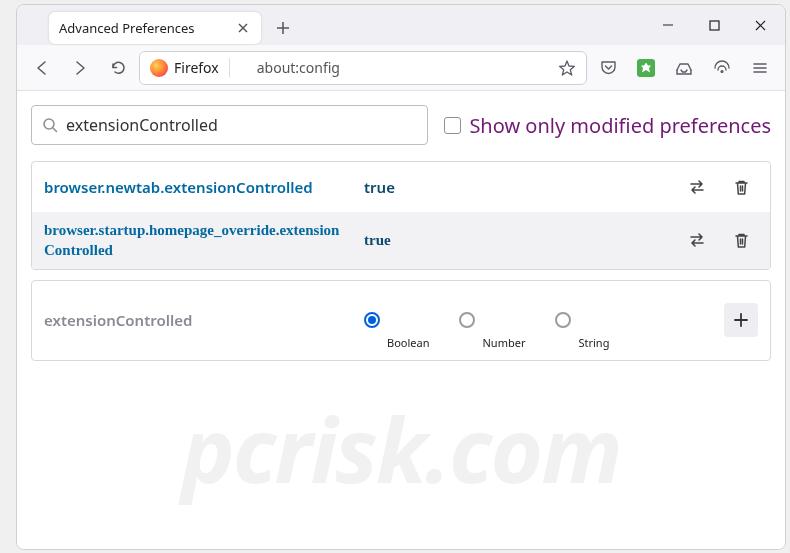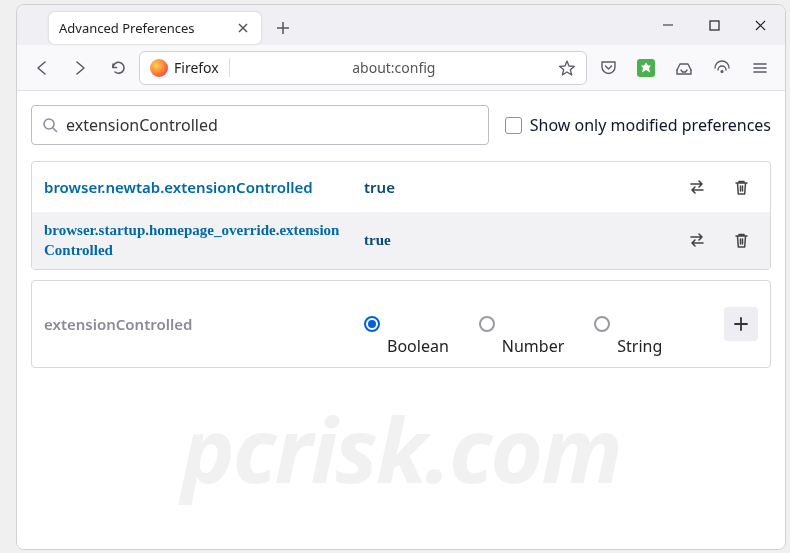--- a/index.html
+++ b/index.html
@@ -52,52 +52,52 @@
       display:flex; align-items:center;
       height:46px; padding:0 8px;
       background:#f9f9fb;
       border-bottom:1px solid #e0e0e0;
       gap:4px;
     }
     .nav-ico { width:34px; height:34px; border-radius:4px; display:flex; align-items:center; justify-content:center; color:#5b5b66; cursor:pointer;}
     .urlbox {
       flex:1; height:34px; background:#fff;
       border:1px solid #cfcfd8; border-radius:6px;
-      display:flex; align-items:center; padding:0 10px; gap:17px;text-align:center;
+      display:flex; align-items:center; padding:0 10px; gap:27px;
     }
     .url-prefix { display:flex; align-items:center; gap:6px; font-size:14px; color:#222; padding-right:10px; border-right:1px solid #ddd;}
     .url-text { font-size:14px; color:#555; flex:1;}
     .url-star { color:#5b5b66; }
     .right-ico { width:34px; height:34px; display:flex; align-items:center; justify-content:center; color:#5b5b66; cursor:pointer; border-radius:4px;}
     
     .content { flex:1; background:#fff; padding:14px 14px; position:relative;}
     .search-row { display:flex; align-items:center; gap:16px; margin-bottom:16px;}
     .search-box {
       flex:1; max-width:480px; height:40px;
       border:1px solid #bcbcc2; border-radius:4px;
       display:flex; align-items:center; padding:0 10px; gap:8px;
       font-size:16px; color:#333;
     }
     .checkbox { width:17px; height:17px; border:1.5px solid #8f8f9d; border-radius:3px; background:#fff; cursor:pointer;}
-    .check-label { font-size:16px; color:#0f172a;}
+    .check-label { font-size:20px; color:#701a75;}
     .pref-list { border:1px solid #d7d7dc; border-radius:4px; overflow:hidden;}
     .pref-row { display:flex; align-items:center; min-height:44px; padding:8px 12px; gap:10px;}
     .pref-row.alt { background:#f2f2f5;font-family:Liberation Serif, serif; }
     .pref-name { width:306px; font-size:15px; color:#0369a1; font-weight:600; line-height:1.35; word-break:break-all;}
     .pref-value { flex:1; font-size:15px; font-weight:600; color:#0c4a6e; padding-left:4px;}
     .row-act { width:34px; height:34px; border-radius:4px; display:flex; align-items:center; justify-content:center; color:#444; cursor:pointer; background:transparent;}
     
     .new-row { border:1px solid #d7d7dc; border-radius:4px; margin-top:10px; display:flex; align-items:center; padding:10px 12px; gap:14px;}
     .new-name { width:306px; font-size:15px; font-weight:600; color:#8b8b96;}
     .radios { display:flex; align-items:center; gap:30px; flex:1;}
     .radio { display:flex; align-items:center; gap:7px;}
     .rdot { width:16px; height:16px; border:2px solid #9a9aa2; border-radius:50%; background:#fff; position:relative;}
     .rdot.sel { border-color:#0060df;}
     .rdot.sel::after{ content:''; position:absolute; inset:2px; background:#0060df; border-radius:50%;}
-    .radio-label { font-size:16px; color:#222;margin-top:44px;}
+    .radio-label { font-size:11px; color:#222;margin-top:44px;}
     .add-btn { width:34px; height:34px; border-radius:4px; background:#eeeef2; display:flex; align-items:center; justify-content:center; color:#333; cursor:pointer;}
     
     .watermark {
       position:absolute; left:0; right:0; bottom:40px;
       text-align:center; font-size:90px; font-weight:bold;
       font-style:italic;
       color:rgba(200,200,200,0.25);
       pointer-events:none; user-select:none;
       letter-spacing:-2px;
     }

